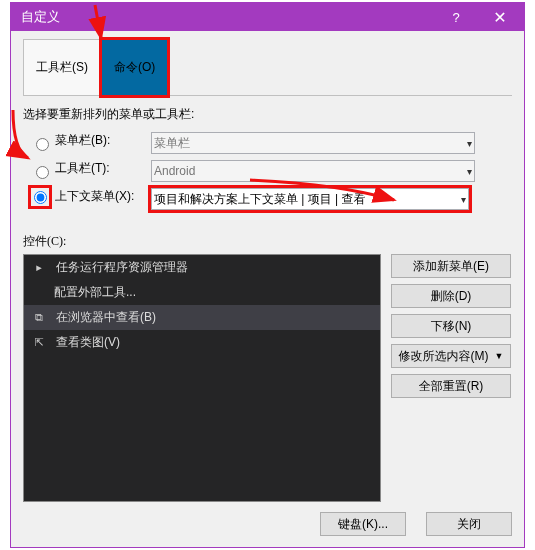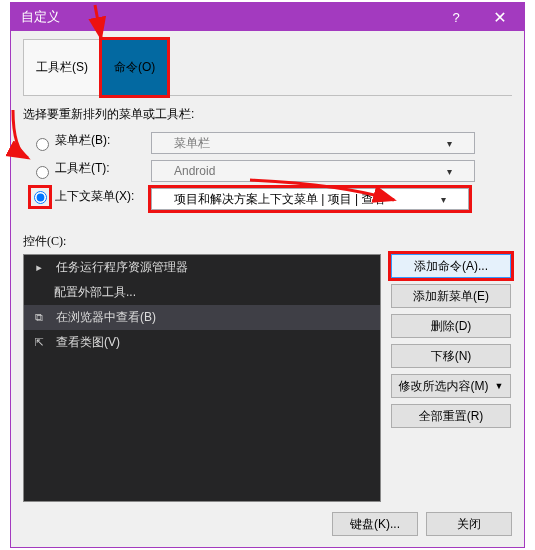--- a/index.html
+++ b/index.html
@@ -56,21 +56,21 @@
   .red-box { outline: 3px solid #e11; outline-offset: -1px; }
   .red-box2 { outline: 3px solid #e11; }
   .section-lbl { margin: 10px 0 6px 0; }
   .radio-row { display: flex; margin: 3px 0 3px 8px; }
   .radio-row input[type=radio] { margin-right: 6px; }
   .radio-lbl { width: 96px; }
   .radio-input {
     width: 324px; height: 22px;
     border: 1px solid #abadb3;
     background: #fff;
-    padding: 2px 22px;
+    padding: 2px 2px;
     display: flex; align-items: center; justify-content: space-between;
   }
   .radio-input.disabled { background: #f4f4f4; color: #777; }
   .dd-arrow { color: #333; font-size: 10px; }
   .controls-lbl { margin: 20px 0 4px 0; font-family: Liberation Serif, serif; }
   .main-row { display: flex; gap: 10px; flex: 1; }
   .listbox {
     width: 358px; height: 248px;
     background: #252526;
     border: 1px solid #888;
@@ -89,21 +89,21 @@
   .btn {
     height: 24px;
     border: 1px solid #adadad;
     background: #e1e1e1;
     display: flex; align-items: center; justify-content: center;
     padding: 0 6px;
   }
   .btn.hl { border-color: #3399ff; background: #e5f1fb; }
   .btn .arr { margin-left: 6px; font-size: 9px; }
   .footer {
-    display: flex; justify-content: flex-end; gap: 8px;
+    display: flex; justify-content: flex-end; gap: 20px;
     padding-top: 10px;
   }
   .footer .btn { width: 86px; }
 
   
   svg.overlay {
     position: absolute;
     left: 0; top: 0;
     width: 535px; height: 550px;
     pointer-events: none;
@@ -181,23 +181,20 @@
           <span class="icon">⧉</span>
           <span>在浏览器中查看(B)</span>
         </div>
         <div class="list-item">
           <span class="icon">⇱</span>
           <span>查看类图(V)</span>
         </div>
       </div>
 
       <div class="side-btns">
-        <div class="btn hl red-box2">
-          <span>添加命令(A)...</span>
-        </div>
         <div class="btn">
           <span>添加新菜单(E)</span>
         </div>
         <div class="btn">
           <span>删除(D)</span>
         </div>
         <div class="btn">
           <span>下移(N)</span>
         </div>
         <div class="btn">

